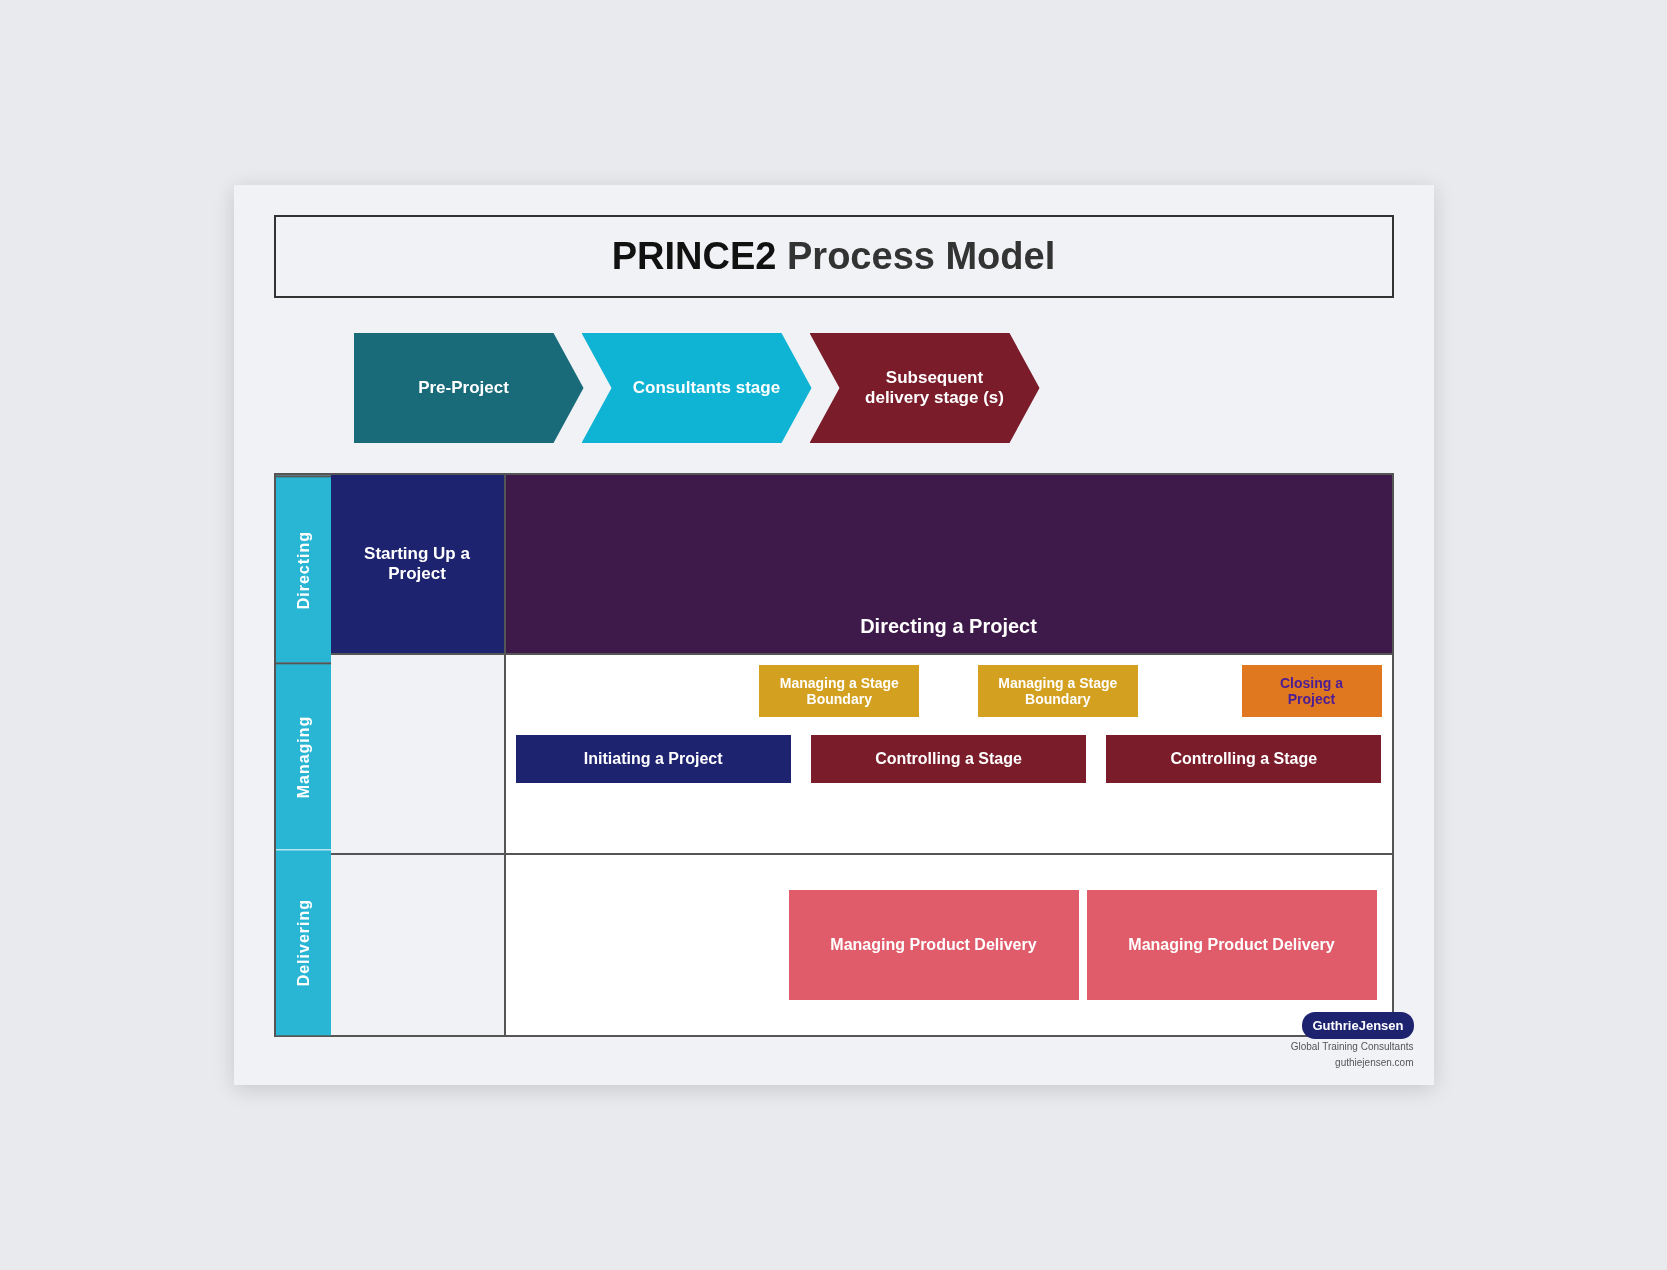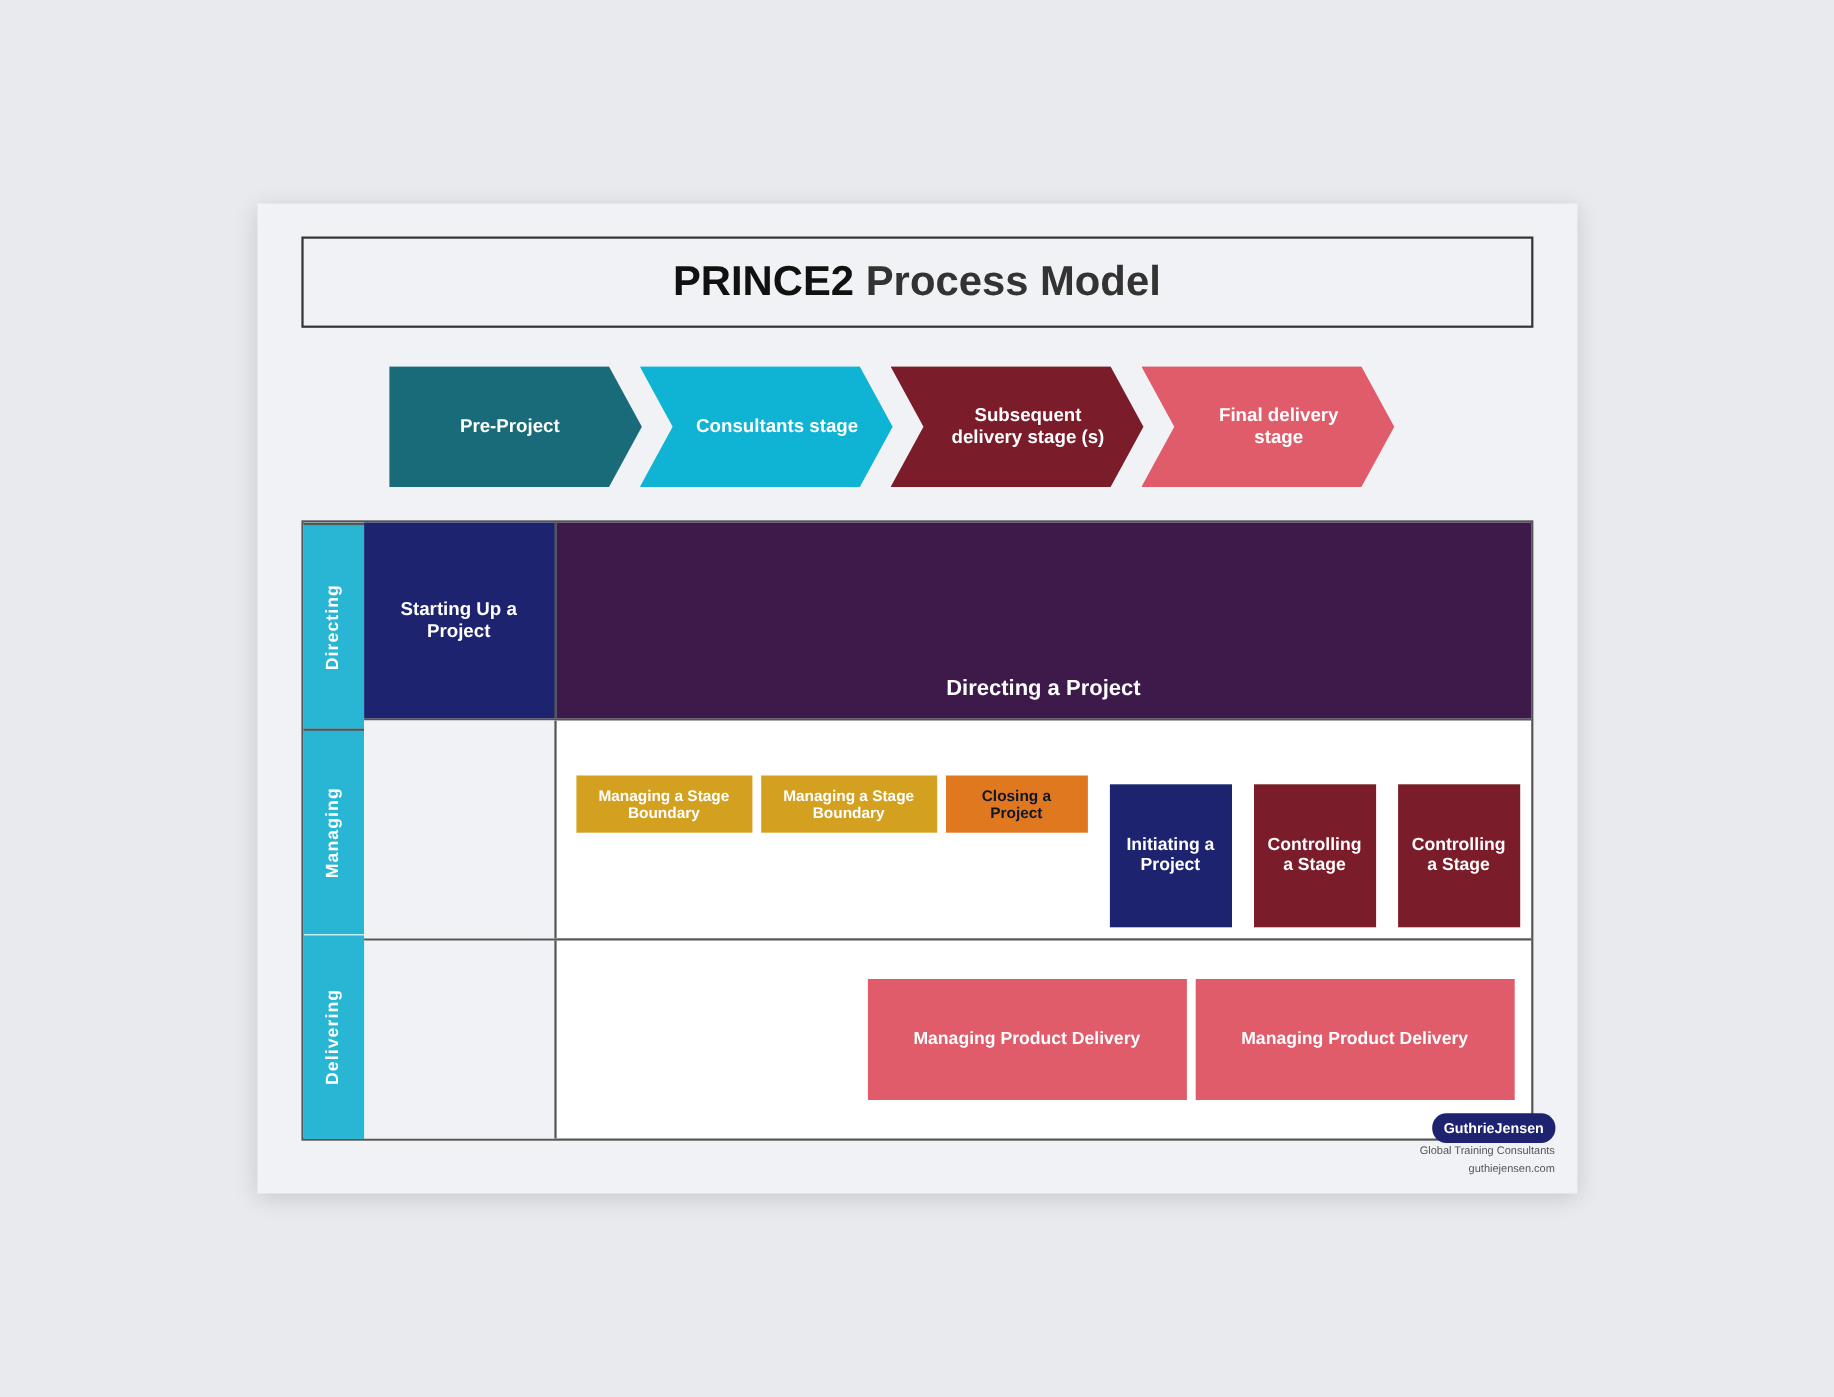--- a/index.html
+++ b/index.html
@@ -163,42 +163,41 @@
     .managing-left-space {
       width: 175px;
       min-width: 175px;
       border-right: 2px solid #555;
       background: #f0f2f5;
       position: relative;
     }
     .managing-content {
       flex: 1;
       display: flex;
-      flex-direction: row;
-      position: relative;
-      margin-top: 40px;
+      flex-direction: column;
+      position: relative;
     }
     .stage-boundary-box {
       background: #d4a020;
       color: white;
       font-size: 14px;
       font-weight: 700;
       text-align: center;
       padding: 10px 15px;
       width: 160px;
       position: relative;
     }
     .closing-box {
       background: #e07820;
-      color: #0f172a;
+      color: #4c1d95;
       font-size: 14px;
       font-weight: 700;
       text-align: center;
       padding: 10px 15px;
-      width: 129px;
+      width: 140px;
       margin-left: auto;
     }
     .managing-bottom-row {
       display: flex;
       padding: 10px;
       gap: 20px;
       margin-top: 8px;
     }
     .initiating-box {
       background: #1e2370;
@@ -344,23 +343,20 @@
 
   <div class="arrows-row">
     <div class="arrow-shape arrow-teal">
       <span>Pre-Project</span>
     </div>
     <div class="arrow-shape arrow-cyan">
       <span>Consultants stage</span>
     </div>
     <div class="arrow-shape arrow-darkred">
       <span>Subsequent delivery stage (s)</span>
-    </div>
-    <div class="arrow-shape arrow-salmon">
-      <span>Final delivery stage</span>
     </div>
   </div>
 
   <div class="diagram">
 
     <div class="labels-col">
       <div class="label-cell label-directing">
         <span>Directing</span>
       </div>
       <div class="label-cell label-managing">

